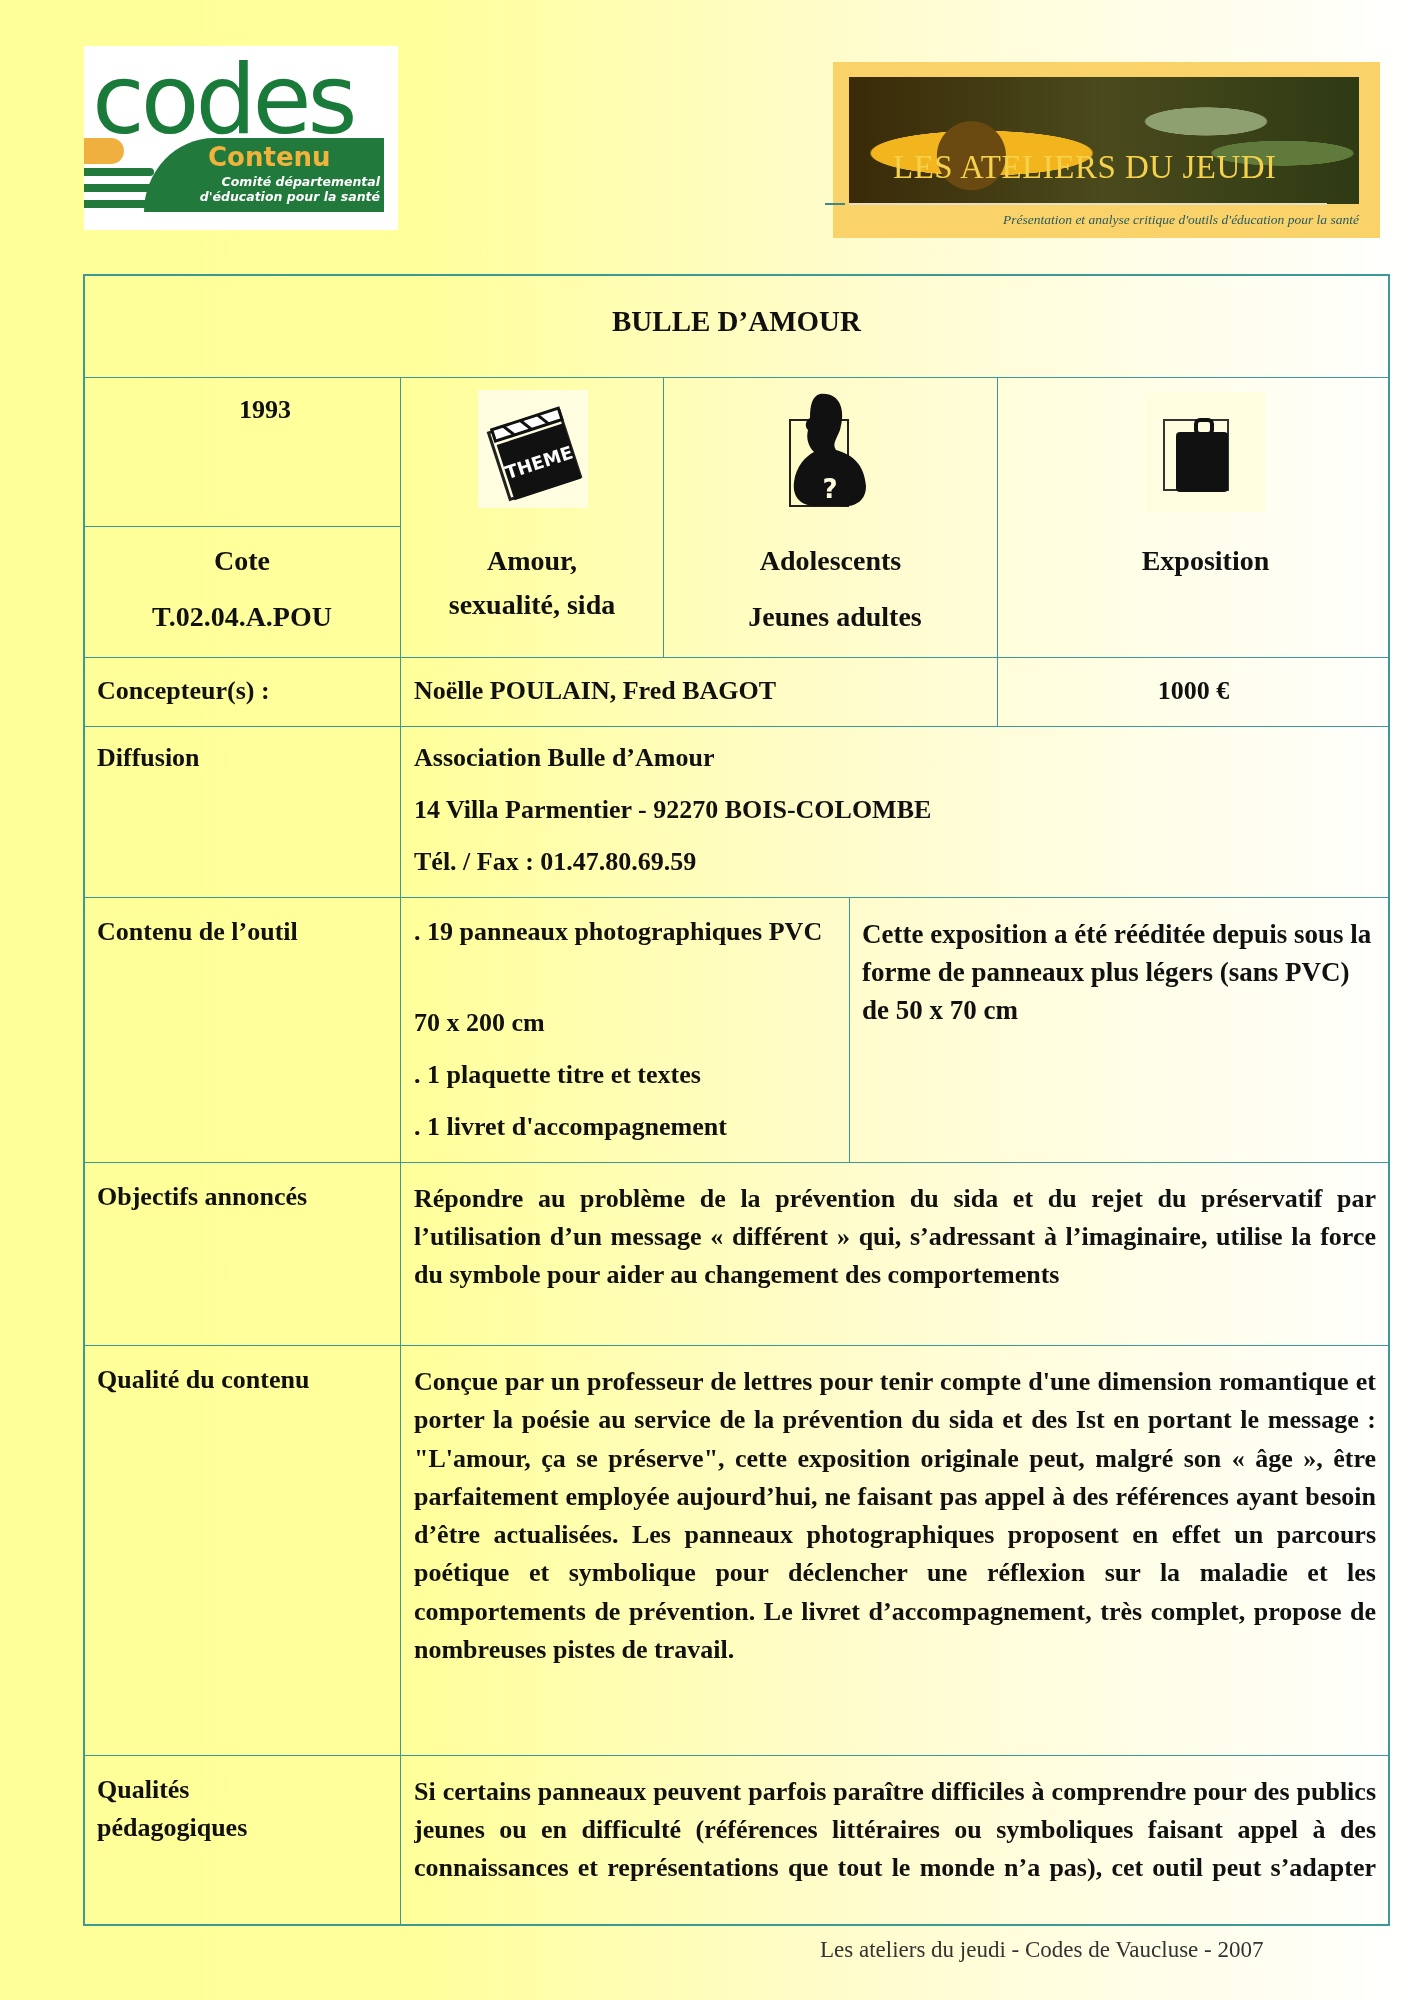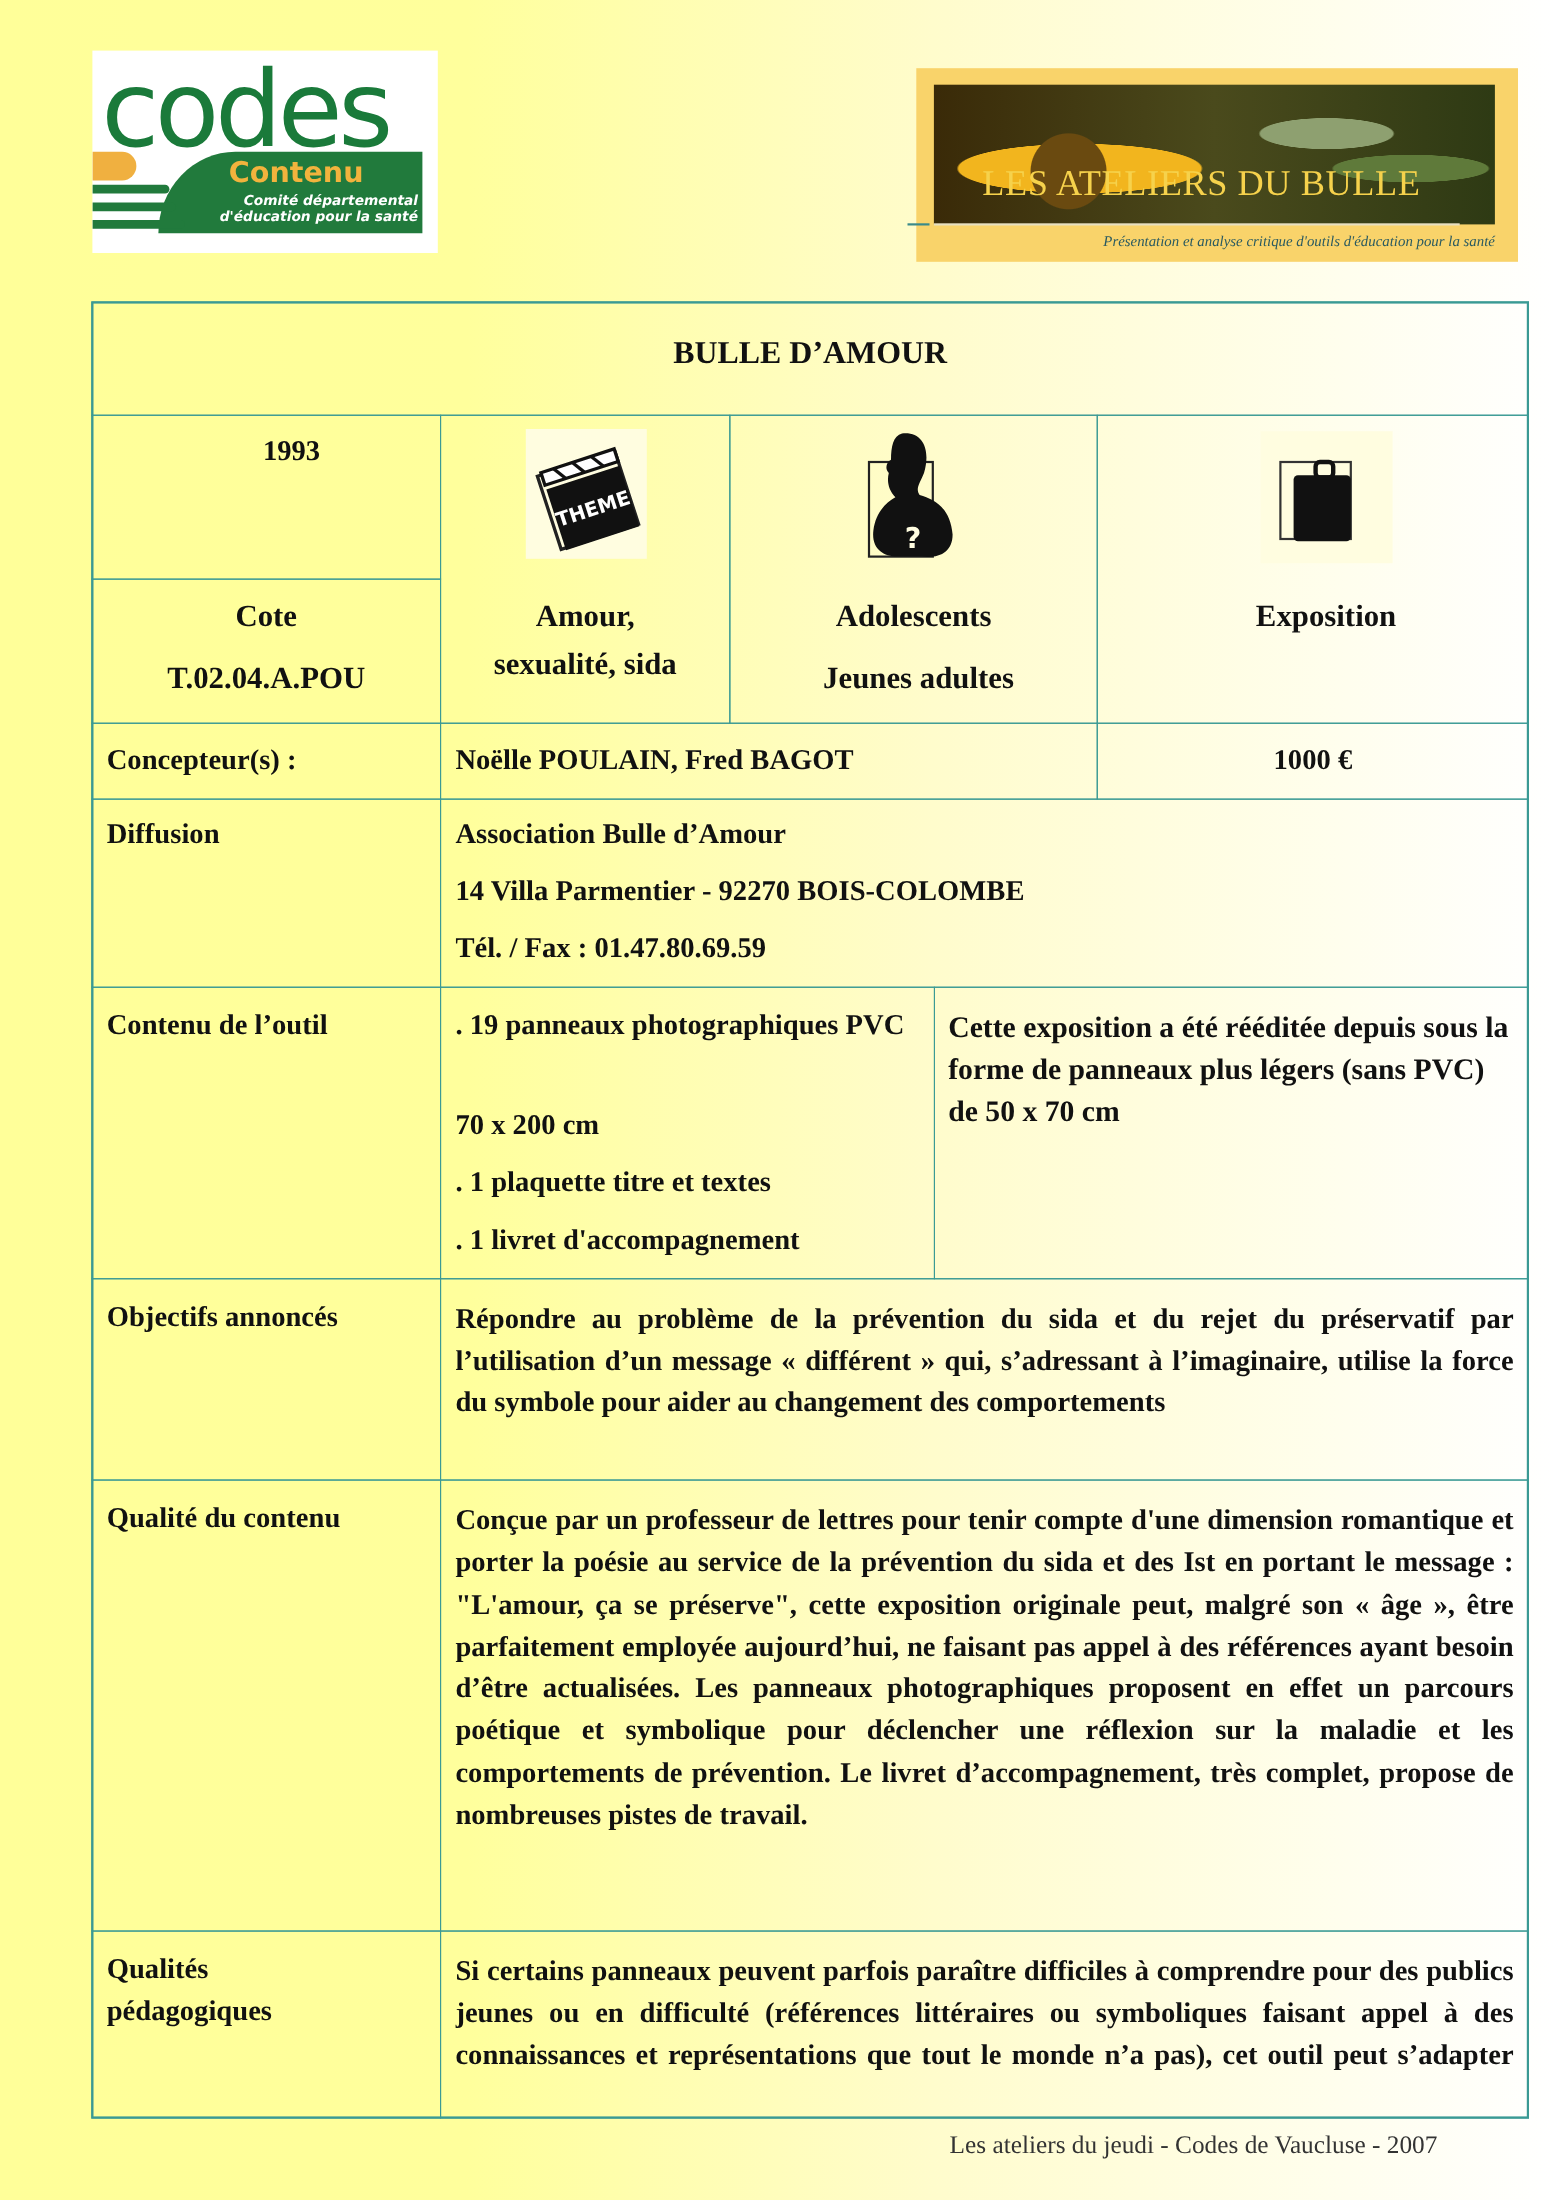--- a/index.html
+++ b/index.html
@@ -33,42 +33,42 @@
   .banner .rule2 { position:absolute; left:-8px; top:141px; width:20px; height:2px; background:#3a8a8a; }
   .banner .sub { position:absolute; left:0; top:150px; width:526px; text-align:right; font-style:italic; font-size:13.5px; color:#2a5a60; }
 
   
   .t { position:absolute; border:2px solid #3b9a94; box-sizing:border-box; }
   .cell { position:absolute; border:1.5px solid #3b9a94; box-sizing:border-box; }
   .txt { position:absolute; font-weight:700; font-size:26px; line-height:34px; }
   .center { text-align:center; }
   .just { text-align:justify; text-align-last:left; }
   .icon-box { position:absolute; background:#fffde0; }
-  .footer { position:absolute; left:820px; top:1937px; width:530px; text-align:center; font-size:23px; color:#333; }
+  .footer { position:absolute; left:820px; top:1937px; width:530px; text-align:left; font-size:23px; color:#333; }
 </style>
 </head>
 <body>
 
 <div class="logo">
   <div class="sun"></div>
   <div class="band"></div>
   <div class="stripe" style="left:0;top:122px;width:70px;height:8px;"></div>
   <div class="stripe" style="left:0;top:138px;width:76px;height:8px;"></div>
   <div class="stripe" style="left:0;top:154px;width:84px;height:8px;"></div>
   <div class="codes">codes</div>
   <div class="vaucluse">Contenu</div>
   <div class="comite">
     <div>Comité départemental</div>
     <div>d'éducation pour la santé</div>
   </div>
 </div>
 
 <div class="banner">
   <div class="photo"></div>
-  <div class="title">LES ATELIERS DU BULLE</div>
+  <div class="title">LES ATELIERS DU JEUDI</div>
   <div class="rule2"></div>
   <div class="rule" style="left:16px;"></div>
   <div class="sub">Présentation et analyse critique d'outils d'éducation pour la santé</div>
 </div>
 
 <div class="t" style="left:83px;top:274px;width:1307px;height:1652px;"></div>
 
 <div class="cell" style="left:83px;top:274px;width:1307px;height:104px;"></div>
 <div class="txt center" style="left:83px;top:304px;width:1307px;font-size:29px;">BULLE D’AMOUR</div>
 

